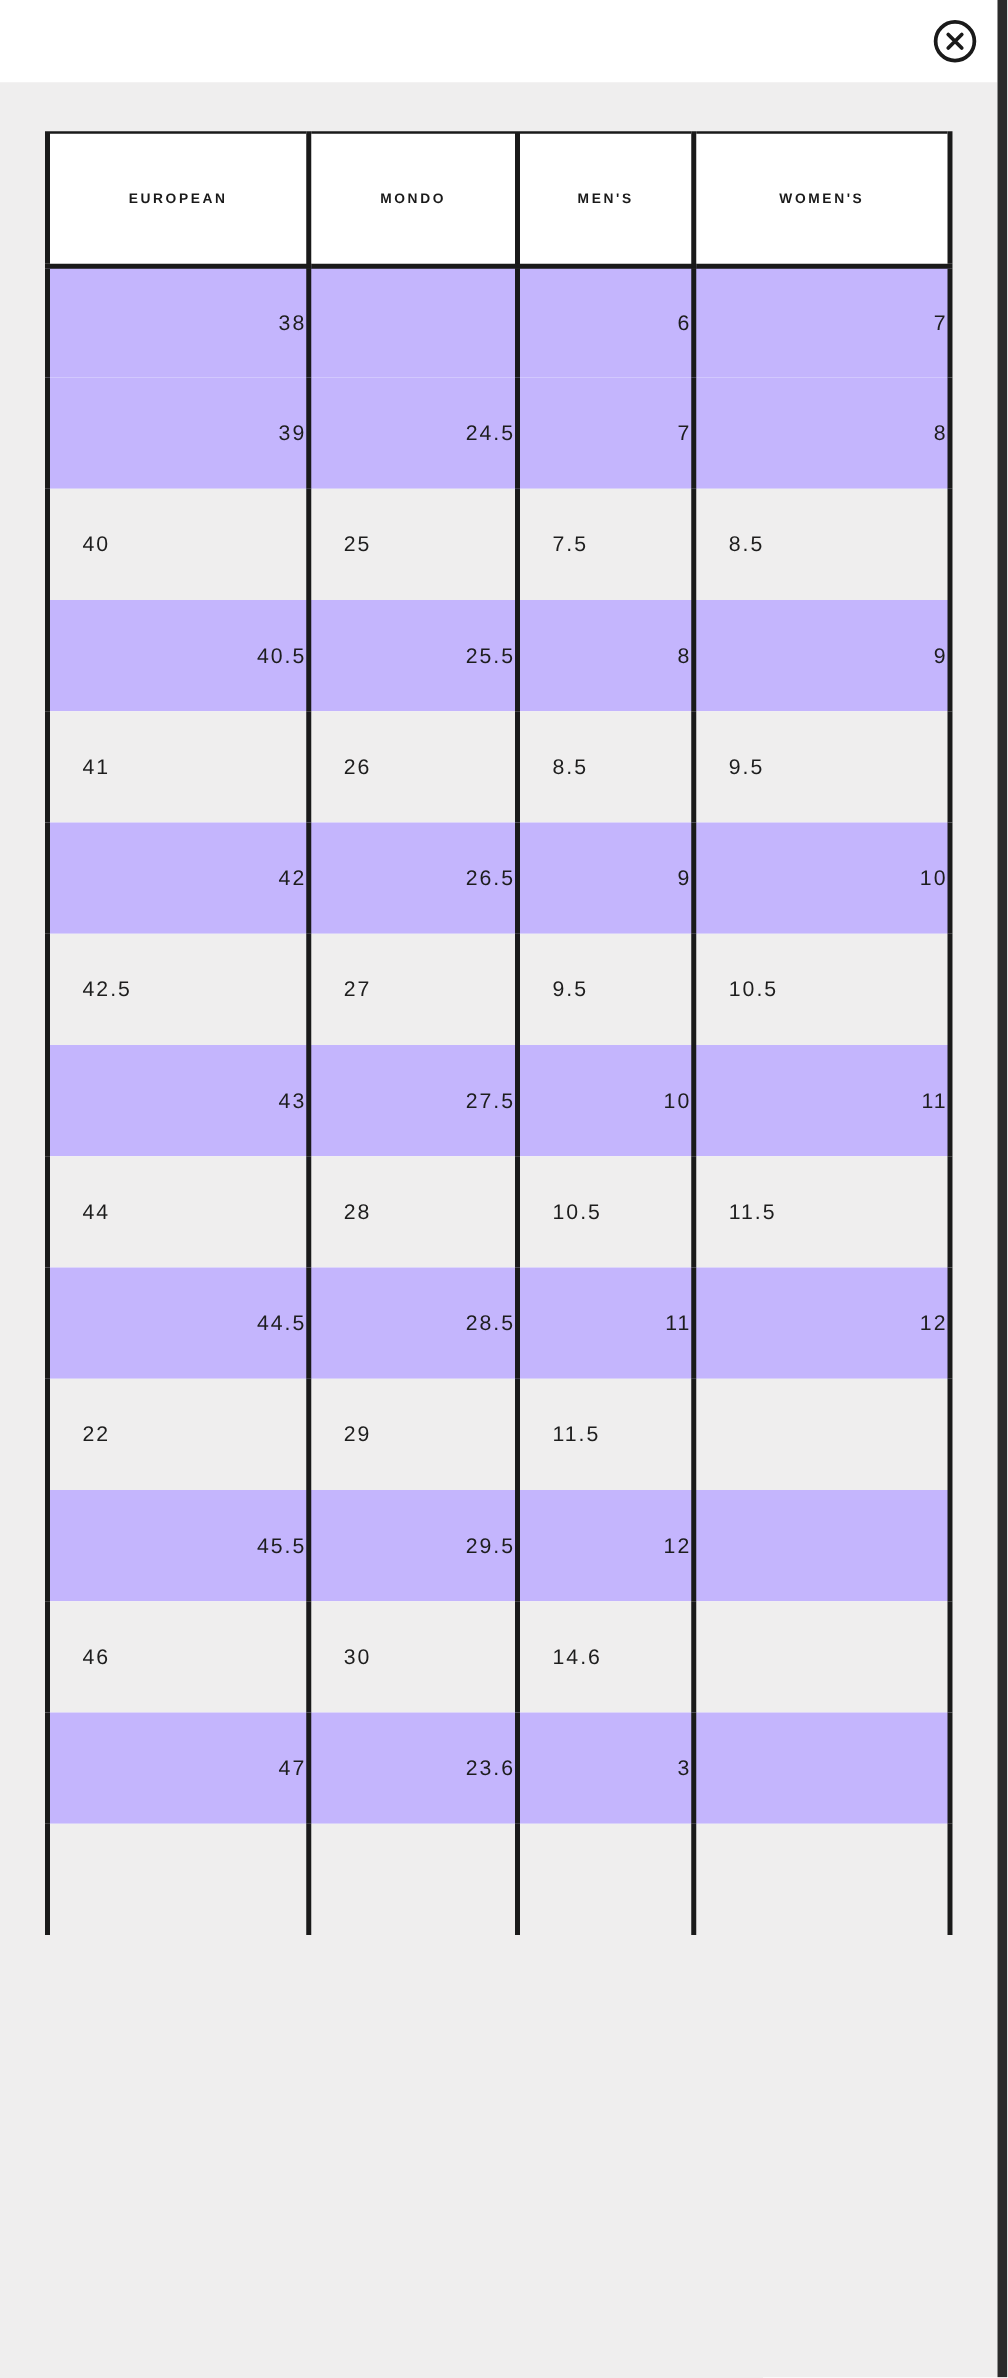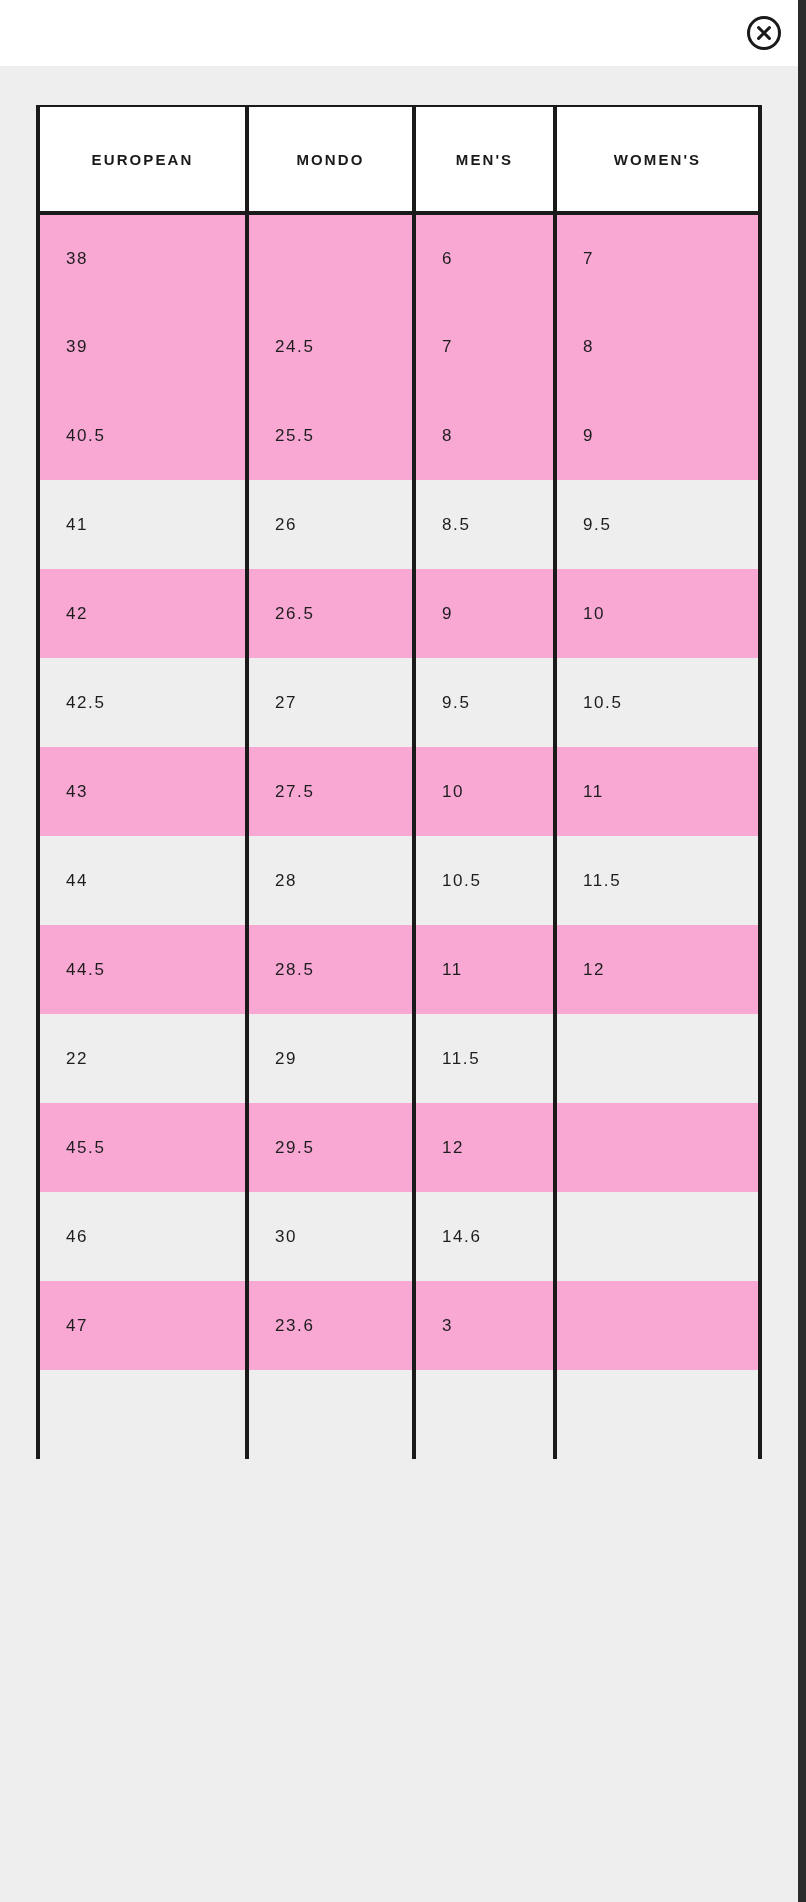--- a/index.html
+++ b/index.html
@@ -88,21 +88,21 @@
   }
   table.size-table col.c0 { width:209px; }
   table.size-table col.c1 { width:167px; }
   table.size-table col.c2 { width:141px; }
   table.size-table col.c3 { width:205px; }
 
   thead th {
     height:107px;
     background:#ffffff;
     color:#1a1a1a;
-    font-size:15px;
+    font-size:11px;
     font-weight:700;
     letter-spacing:2.1px;
     text-align:center;
     vertical-align:middle;
     border-right:4px solid #1a1a1a;
     border-bottom:4px solid #1a1a1a;
     font-family:"Liberation Sans", sans-serif;
   }
   thead th:last-child { border-right:none; }
 
@@ -113,21 +113,21 @@
     letter-spacing:1.6px;
     color:#1d1d1d;
     text-align:left;
     vertical-align:middle;
     padding-left:26px;
     border-right:4px solid #1a1a1a;
     font-family:"Liberation Sans", sans-serif;
   }
   tbody td:last-child { border-right:none; }
 
-  tbody tr.odd td  { background:#f9a8d4; }
+  tbody tr.odd td  { background:#c4b5fd;text-align:right; }
   tbody tr.even td { background:#efeeee; }
 </style>
 </head>
 <body>
 
 <div class="page">
 
   <div class="topbar">
     <button class="close-button" aria-label="Close">
       <svg width="38" height="38" viewBox="0 0 38 38">
@@ -160,20 +160,26 @@
               <td></td>
               <td>6</td>
               <td>7</td>
             </tr>
             <tr class="odd">
               <td>39</td>
               <td>24.5</td>
               <td>7</td>
               <td>8</td>
             </tr>
+            <tr class="even">
+              <td>40</td>
+              <td>25</td>
+              <td>7.5</td>
+              <td>8.5</td>
+            </tr>
             <tr class="odd">
               <td>40.5</td>
               <td>25.5</td>
               <td>8</td>
               <td>9</td>
             </tr>
             <tr class="even">
               <td>41</td>
               <td>26</td>
               <td>8.5</td>

